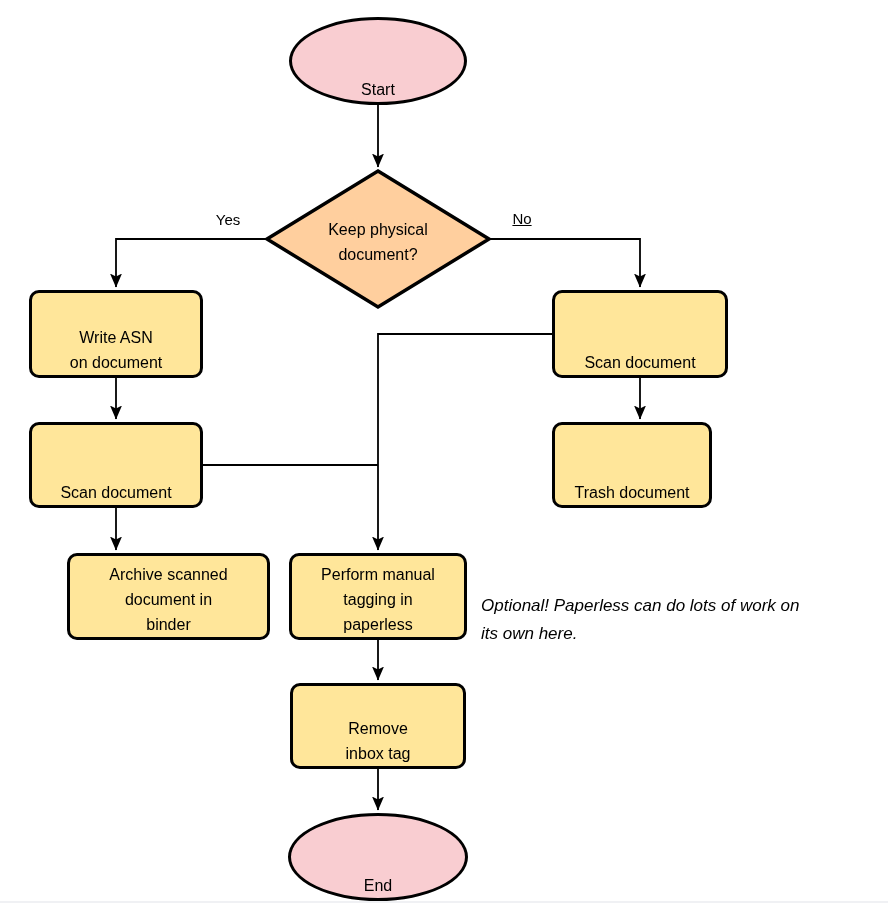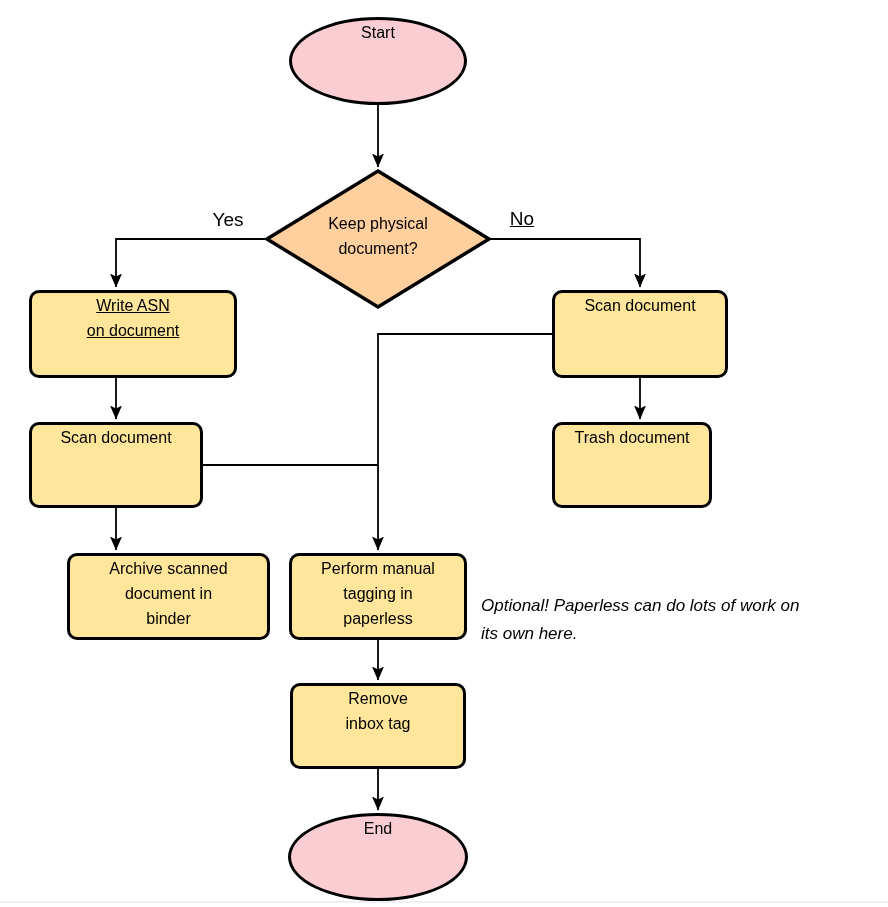--- a/index.html
+++ b/index.html
@@ -14,29 +14,29 @@
     width:888px;height:907px;position:relative;overflow:hidden;
     background:var(--background);
     font-family:"Liberation Sans",sans-serif;color:#000;
   }
   .connector-layer{position:absolute;left:0;top:0;}
   .edge{fill:none;stroke:var(--stroke);stroke-width:1.8;}
   .arrowhead{fill:var(--stroke);}
   .diamond{fill:var(--decision-fill);stroke:var(--stroke);stroke-width:3.5;stroke-linejoin:miter;}
   .node{
     position:absolute;box-sizing:border-box;
-    display:flex;align-items:flex-start;justify-content:center;
+    display:flex;align-items:flex-end;justify-content:center;
     text-align:center;white-space:pre-line;
     font-size:16px;line-height:25px;
   }
   .process{background:var(--process-fill);border:3px solid var(--stroke);border-radius:10px;}
   .terminator{background:var(--terminator-fill);border:3.5px solid var(--stroke);border-radius:50%;}
   .decision-label{background:transparent;}
   .edge-label{
-    position:absolute;font-size:19px;line-height:16px;text-align:center;
+    position:absolute;font-size:15px;line-height:16px;text-align:center;
   }
   .annotation{
     position:absolute;left:481px;top:592px;width:414px;
     font-size:17px;line-height:28px;font-style:italic;
     white-space:pre-line;text-align:left;
   }
   .bottom-hairline{
     position:absolute;left:0;top:901px;width:888px;height:2px;background:#f0f1f4;
   }
 </style>
@@ -70,21 +70,21 @@
 
 <div class="node decision-label" style="left:283px;top:211px;width:190px;height:56px;">
   <span>Keep physical
 document?</span>
 </div>
 
 <div class="edge-label" style="left:203px;top:212px;width:50px;">Yes</div>
 
 <div class="edge-label" style="left:497px;top:211px;width:50px;text-decoration:underline;">No</div>
 
-<div class="node process" style="left:29px;top:290px;width:208px;height:88px;text-decoration:underline;">
+<div class="node process" style="left:29px;top:290px;width:174px;height:88px;">
   <span>Write ASN
 on document</span>
 </div>
 
 <div class="node process" style="left:29px;top:422px;width:174px;height:86px;">
   <span>Scan document</span>
 </div>
 
 <div class="node process" style="left:28px;top:553px;width:203px;height:87px;margin-left:39px;">
   <span>Archive scanned

